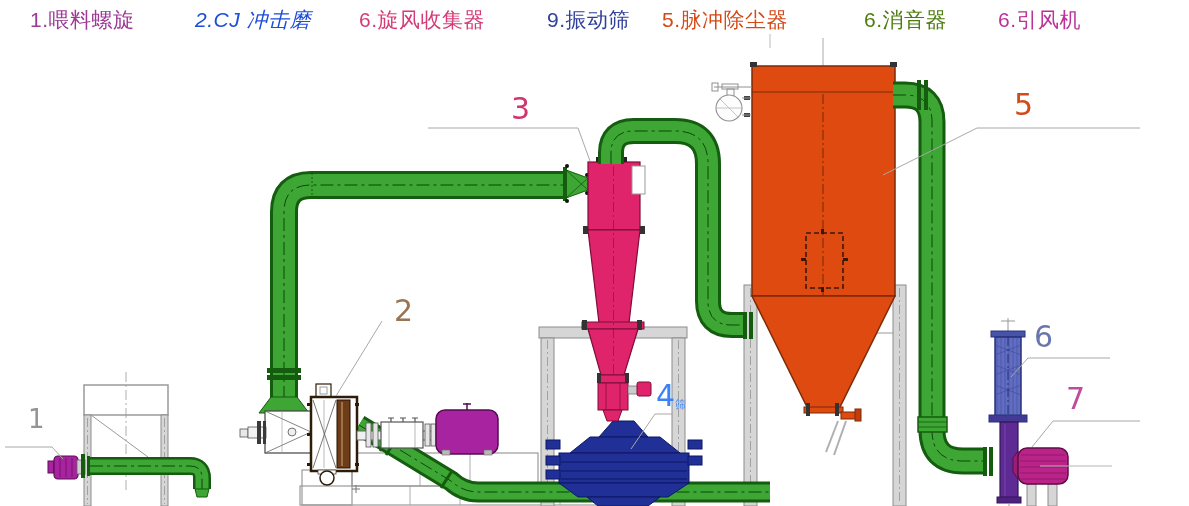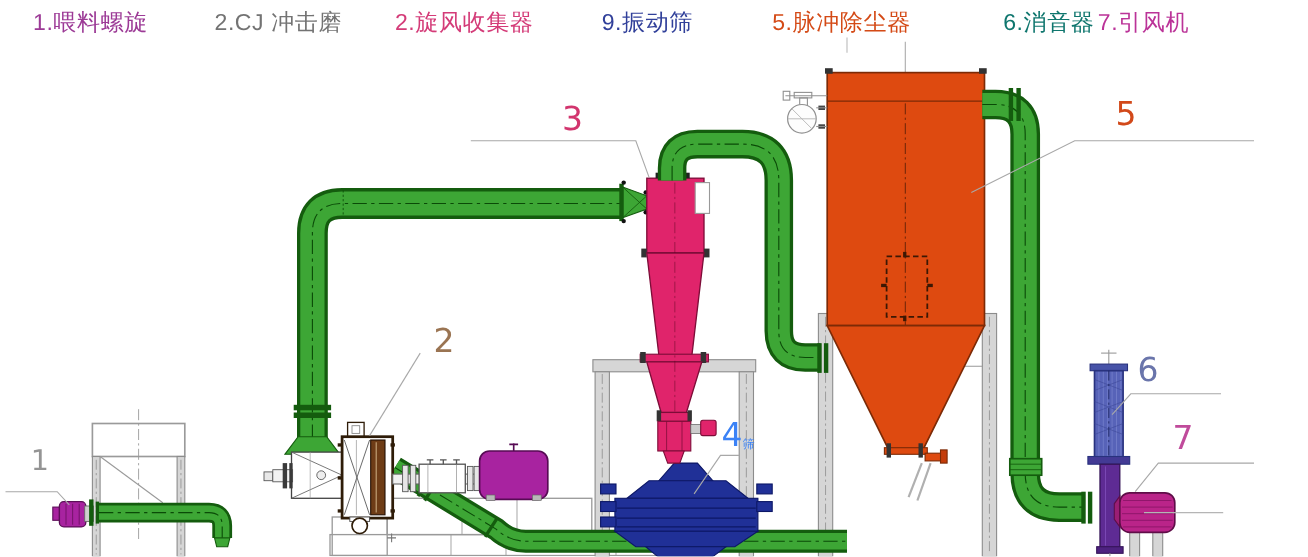--- a/index.html
+++ b/index.html
@@ -317,26 +317,26 @@
     <path d="M672,414 H655 L631,449"></path>
     <path d="M1140,128 H977 L883,175"></path>
     <path d="M1110,358 H1028 L1011,377"></path>
     <path d="M1140,421 H1053 L1032,447"></path>
     <line x1="770" y1="34" x2="770" y2="48" stroke="#bbb"></line>
   </g>
 </svg>
 
 <div>
   <span class="legend-item" style="left: 30px; color: rgb(156, 58, 150);">1.喂料螺旋</span>
-  <span class="legend-item" style="left: 195px; color: #737373;">2.CJ 冲击磨</span>
-  <span class="legend-item" style="left: 359px; color: rgb(212, 59, 120);">2.旋风收集器</span>
+  <span class="legend-item" style="left: 195px; color: #1d4ed8; font-style: italic;">2.CJ 冲击磨</span>
+  <span class="legend-item" style="left: 359px; color: rgb(212, 59, 120);">6.旋风收集器</span>
   <span class="legend-item" style="left: 547px; color: rgb(49, 64, 154);">9.振动筛</span>
-  <span class="legend-item" style="left: 702px; color: rgb(212, 74, 22);">5.脉冲除尘器</span>
-  <span class="legend-item" style="left: 912px; color: #0f766e; text-align: center;">6.消音器</span>
-  <span class="legend-item" style="left: 998px; color: rgb(187, 51, 152);">7.引风机</span>
+  <span class="legend-item" style="left: 662px; color: rgb(212, 74, 22);">5.脉冲除尘器</span>
+  <span class="legend-item" style="left: 864px; color: #4d7c0f; text-align: center;">6.消音器</span>
+  <span class="legend-item" style="left: 998px; color: rgb(187, 51, 152);">6.引风机</span>
 </div>
 
 <div class="callout c1" style="color: rgb(148, 148, 148);"><span>1</span></div>
 <div class="callout c2" style="color: rgb(154, 116, 82);"><span>2</span></div>
 <div class="callout c3" style="color: rgb(210, 53, 110);"><span>3</span></div>
 <div class="callout c4" style="color: #3b82f6;"><span>4</span><span class="suffix">筛</span></div>
 <div class="callout c5" style="color: rgb(210, 73, 26);"><span>5</span></div>
 <div class="callout c6" style="color: rgb(106, 117, 171);"><span>6</span></div>
 <div class="callout c7" style="color: rgb(192, 75, 155);"><span>7</span></div>
 

